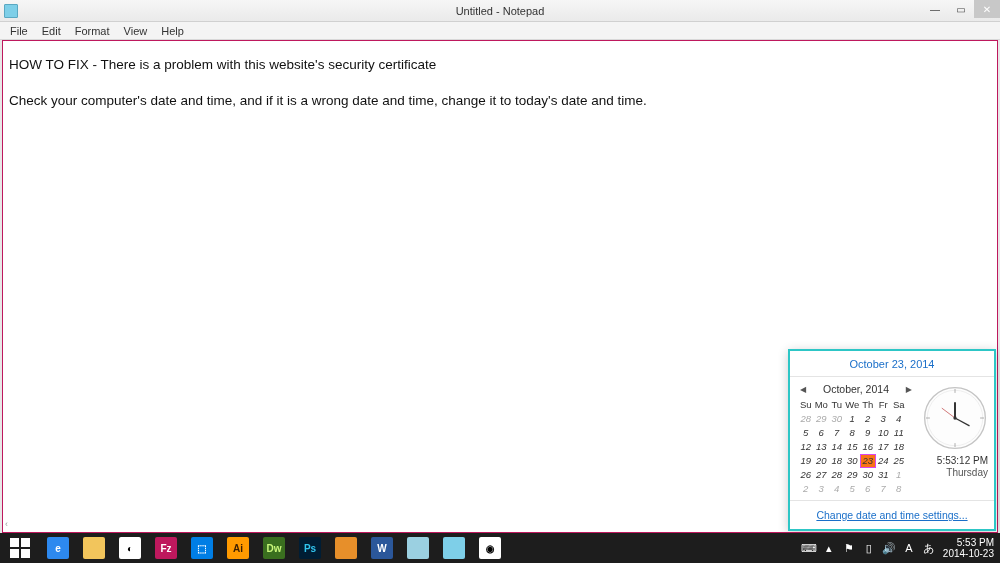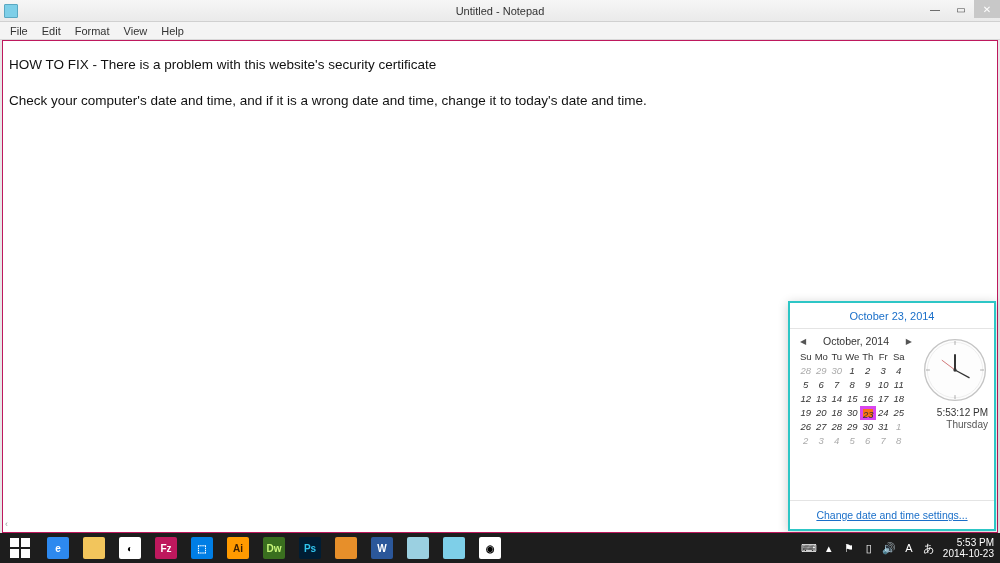--- a/index.html
+++ b/index.html
@@ -170,21 +170,21 @@
   display:grid;
   grid-template-columns: repeat(7, 15.5px);
   gap: 0;
   font-size:9.5px;
   text-align:center;
 }
 .cal-grid .dow { color:#333; height:14px; line-height:14px; }
 .cal-grid .d { height:14px; line-height:14px; color:#333;font-style:italic; }
 .cal-grid .muted { color:#aaa; }
 .cal-grid .today {
-  border:3px solid #d946ef;
+  border:1px solid #d946ef;
   background:#f97316;
   line-height:12px;
   height:14px;
 }
 .dt-clock {
   flex:1;
   display:flex;
   flex-direction:column;
   align-items:flex-end;
   padding-left:4px;
@@ -195,21 +195,20 @@
 }
 .dt-time { margin-top:4px; font-size:10px; }
 .dt-day { font-size:10px; color:#555; margin-top:1px; }
 .dt-link {
   border-top:1px solid #e4e4e4;
   padding:8px 0;
   text-align:center;
   color:#1a6fc9;
   font-size:10.5px;
   text-decoration:underline;
-  margin-top:48px;
 }
 </style>
 </head>
 <body>
 
 <div class="titlebar">
   <div class="app-icon"></div>
   <div class="title">Untitled - Notepad</div>
   <div class="win-controls">
     <div>—</div>

